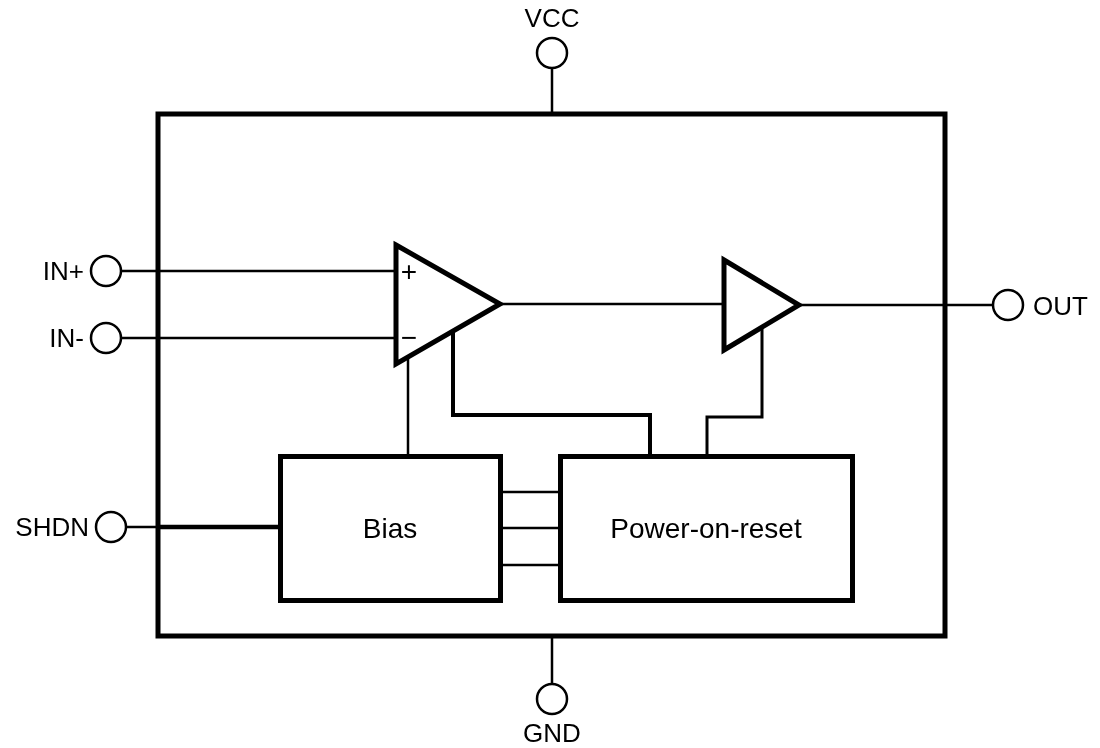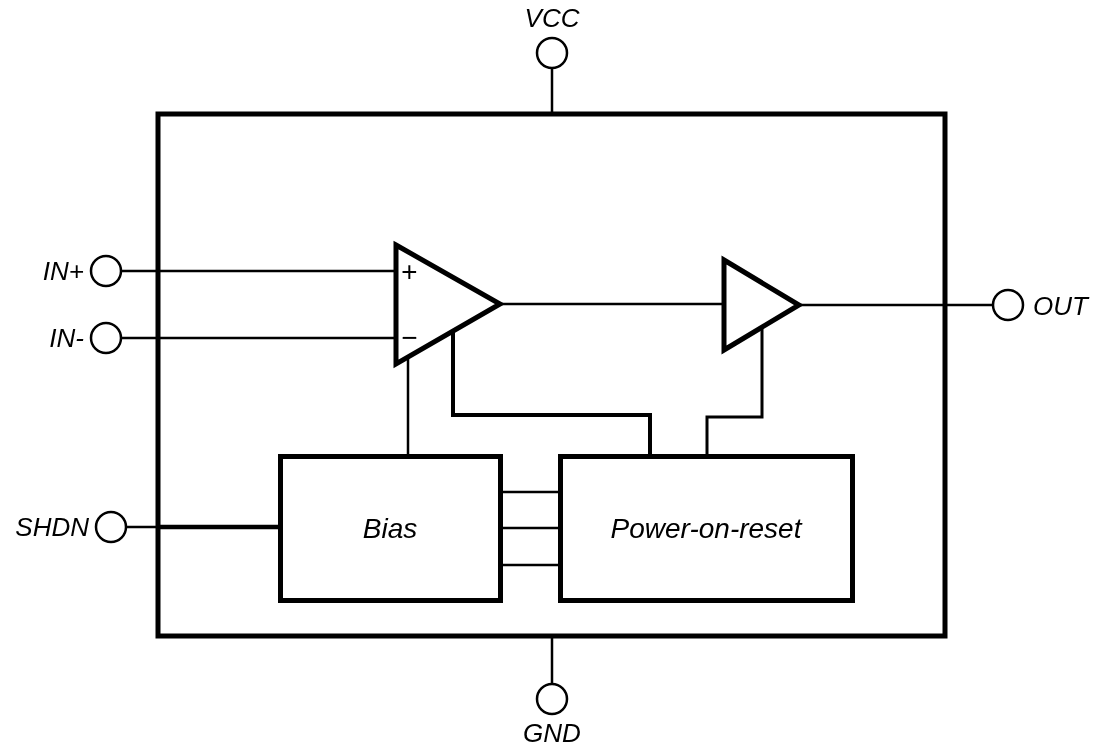--- a/index.html
+++ b/index.html
@@ -6,21 +6,20 @@
     margin: 0;
     padding: 0;
     background: #ffffff;
   }
   .canvas {
     position: relative;
     width: 1100px;
     height: 748px;
     background: #ffffff;
     overflow: hidden;
-    font-style: italic;
   }
   svg text {
     font-family: "Liberation Sans", sans-serif;
     fill: #000000;
   }
   .pin-label { font-size: 26px; }
   .block-label { font-size: 28px; }
   .sign-label { font-size: 28px; font-weight: 400; }
 </style>
 </head>

